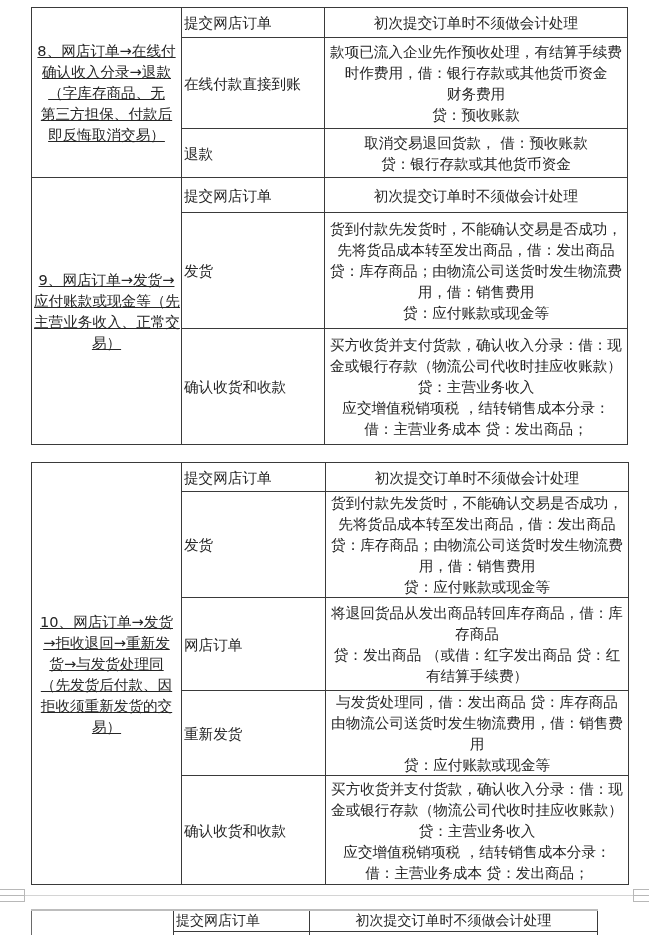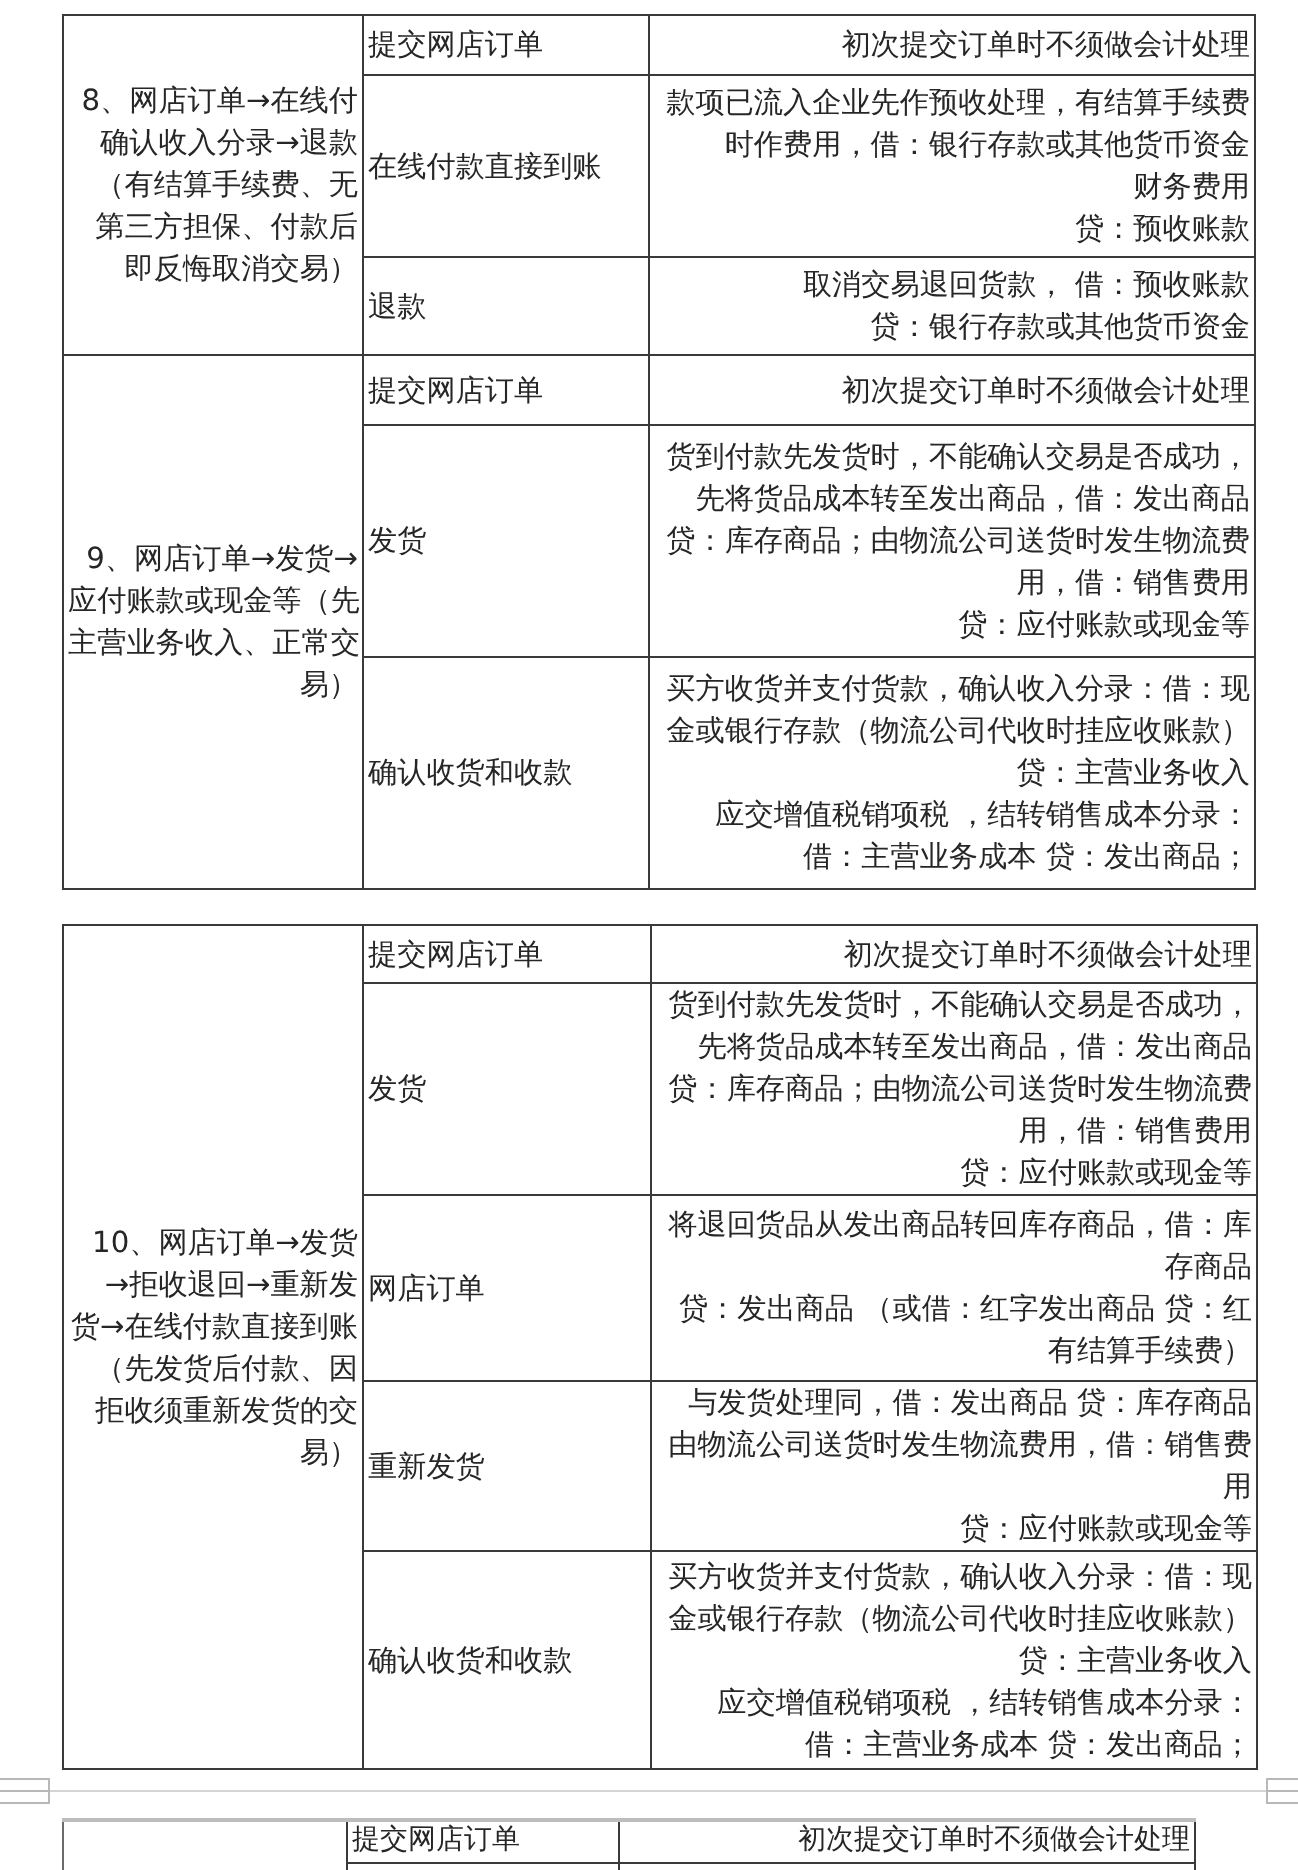--- a/index.html
+++ b/index.html
@@ -14,23 +14,23 @@
       border-collapse: collapse; table-layout: fixed;
       width: 597px;
     }
     table.doc td {
       border: 1px solid #3a3a3a;
       padding: 0 2px;
       vertical-align: middle;
       line-height: 21px;
       overflow: hidden;
     }
-    td.c0 { text-align: right; }
+    td.c0 { text-align: center; text-decoration: underline; }
     td.c1 { text-align: left; }
-    td.c2 { text-align: right; }
+    td.c2 { text-align: center; }
     .ln { white-space: nowrap; }
 
     #t1 { top: 7px; }
     #t2 { top: 462px; }
 
     .page-break-line {
       position: absolute; left: 25px; top: 895px; width: 608px; height: 1px;
       background: #d4d4d4;
     }
     .pb-box {
@@ -63,21 +63,21 @@
       <col style="width:150px">
       <col style="width:143px">
       <col style="width:303px">
     </colgroup>
 
   <tbody>
       <tr style="height:30px">
     <td class="c0" rowspan="3">
       <div class="ln">8、网店订单→在线付</div>
       <div class="ln">确认收入分录→退款</div>
-      <div class="ln">（有结算手续费、无</div>
+      <div class="ln">（字库存商品、无</div>
       <div class="ln">第三方担保、付款后</div>
       <div class="ln">即反悔取消交易）</div>
     </td>
     <td class="c1">
           <div class="ln">提交网店订单</div>
         </td>
     <td class="c2">
       <div class="ln">初次提交订单时不须做会计处理</div>
     </td>
   </tr>
@@ -147,21 +147,21 @@
   <colgroup>
       <col style="width:150px">
       <col style="width:144px">
       <col style="width:303px">
     </colgroup>
   <tbody>
       <tr style="height:29px">
     <td class="c0" rowspan="5">
       <div class="ln">10、网店订单→发货</div>
       <div class="ln">→拒收退回→重新发</div>
-      <div class="ln">货→在线付款直接到账</div>
+      <div class="ln">货→与发货处理同</div>
       <div class="ln">（先发货后付款、因</div>
       <div class="ln">拒收须重新发货的交</div>
       <div class="ln">易）</div>
     </td>
     <td class="c1">
           <div class="ln">提交网店订单</div>
         </td>
     <td class="c2">
       <div class="ln">初次提交订单时不须做会计处理</div>
     </td>

